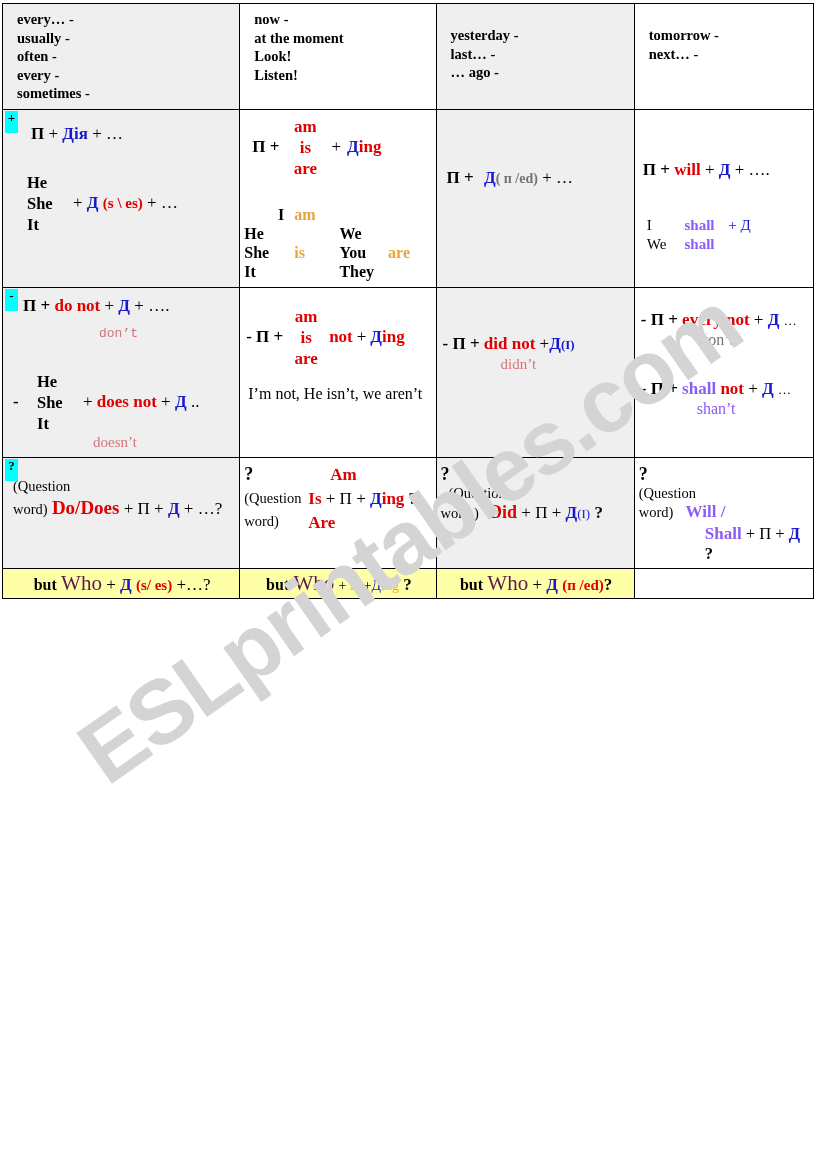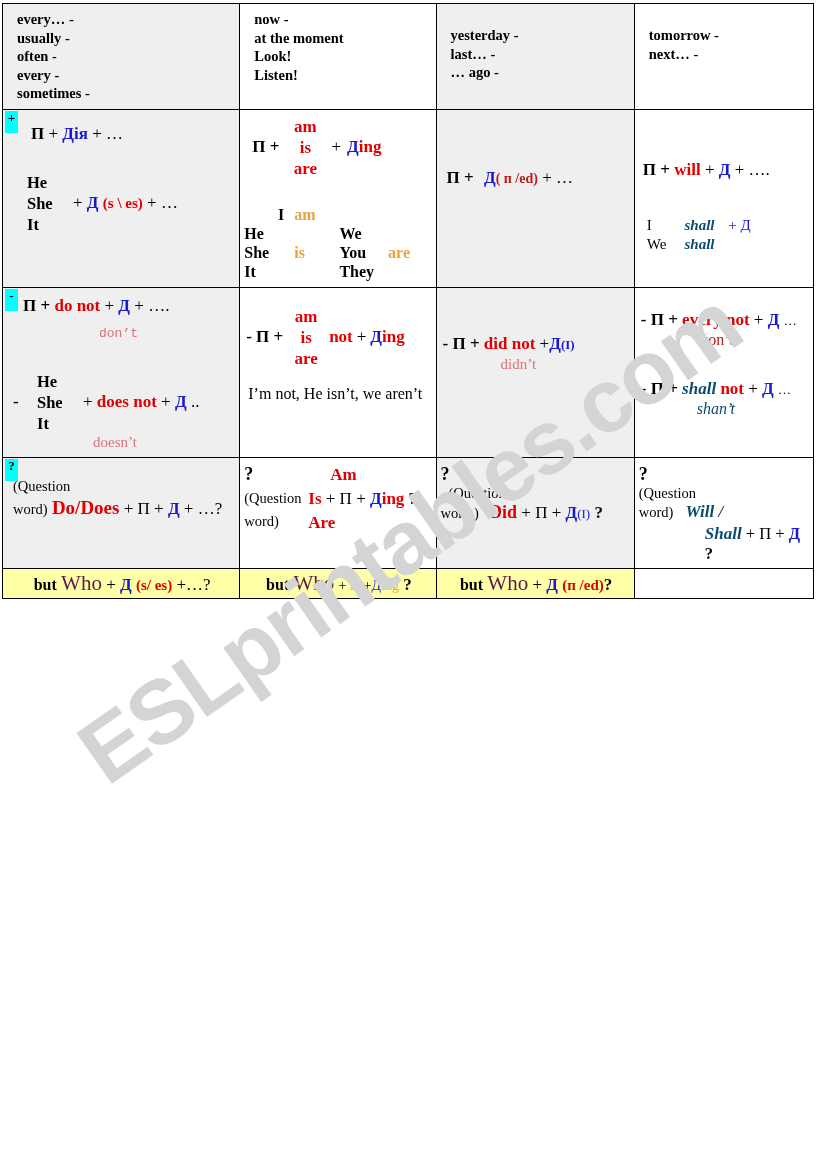--- a/index.html
+++ b/index.html
@@ -99,24 +99,24 @@
     line-height: 14px;
     width: 13px;
     height: 22px;
     text-align: center;
     font-family: "Liberation Serif", serif;
     z-index: 3;
   }
 
   
   .red  { color: #e00000; font-weight: bold; }
-  .redn { color: #b91c1c; }
+  .redn { color: #737373; }
   .blue { color: #1a1acc; font-weight: bold; }
   .blue-n { color: #1a1acc; }
-  .org  { color: #0c4a6e; font-weight: bold; font-style: italic; }
+  .org  { color: #8b5cf6; font-weight: bold; }
   .orgn { color: #e8a33d; }
   .pink { color: #d9737a; }
   .blk  { color: #000000; }
   .bold { font-weight: bold; }
 
   
   .aff1 { padding: 14px 6px 6px 6px; }
   .aff1 .l1 { font-size: 17px; font-weight: bold; padding-left: 22px; }
   .aff1 .pron-block {
     margin-top: 28px;

